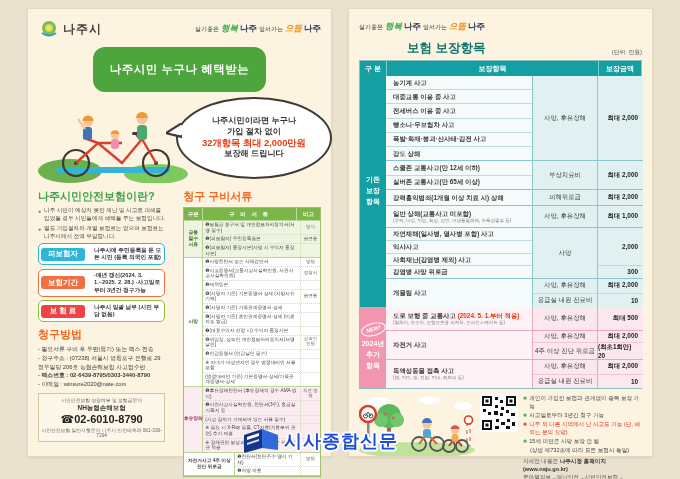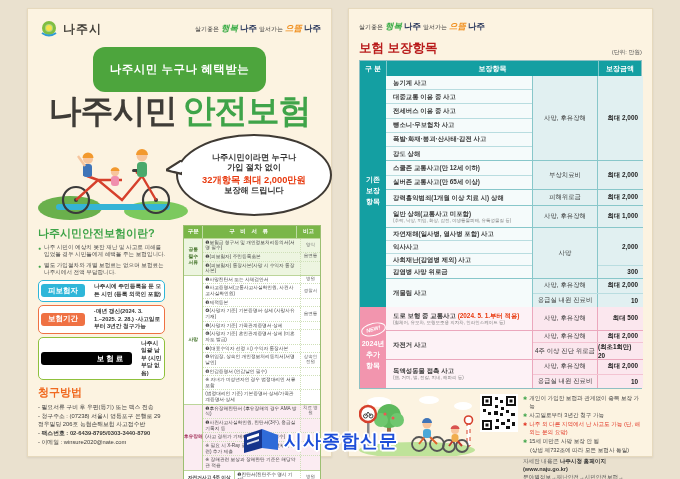--- a/index.html
+++ b/index.html
@@ -38,21 +38,21 @@
   .col-a{width:134px;} .col-b{width:145px;}
   .sec-h-green{font-size:11px;font-weight:900;color:#3fa449;margin:2px 0 3px 0;}
   .sec-h-orange{font-size:11px;font-weight:900;color:#f06a21;margin:5px 0 3px 0;}
   .ab{display:flex;gap:3px;font-size:5.6px;color:#4a4a4a;line-height:1.35;margin-bottom:3px;}
   .ab .dot{color:#3fa449;font-size:5px;line-height:1.6;}
   .irow{display:flex;align-items:center;border:1.2px solid #999;border-radius:5px;background:#fff;margin-bottom:3.5px;padding:2px;min-height:16px;}
   .chip{width:44px;min-height:13px;border-radius:3px;color:#fff;font-size:7.5px;font-weight:800;display:flex;align-items:center;justify-content:center;margin-right:9px;flex:none;}
   .itxt{flex:1;font-size:5.7px;color:#333;line-height:1.3;font-weight:600;}
   .r0{border-color:#2eb6d9;} .r0 .chip{background:#2eb6d9;}
   .r1{border-color:#ef7143;} .r1 .chip{background:#ef7143;}
-  .r2{border-color:#8fc13d;} .r2 .chip{background:#000000;padding-left:47px;}
+  .r2{border-color:#8fc13d;} .r2 .chip{background:#ef4444;}
   .r3{border-color:#2b4e9b;} .r3 .chip{background:#2b4e9b;}
   .cline{font-size:5.8px;color:#3a3a3a;line-height:1.5;}
   .cline.bold{font-weight:800;}
   .contact-box{border:1.5px solid #d8c49c;background:#fdf7ea;margin-top:4px;padding:3px 2px;text-align:center;}
   .cb1{font-size:4.8px;color:#666;} .cb2{font-size:6.5px;font-weight:800;color:#333;margin-top:1px;}
   .cbp{font-size:11px;font-weight:900;color:#222;} .cb3{font-size:4.8px;color:#666;margin-top:1px;}
 
   
   .dtable{border:1px solid #9cbf72;background:#fff;margin-top:1px;}
   .dhead{display:flex;background:#7ab648;color:#fff;font-weight:800;font-size:5.5px;text-align:center;align-items:stretch;}
@@ -66,21 +66,21 @@
   .g1{background:#edf5e0;} .g2{background:#fff;} .g3{background:#fbecf2;}
   .g3 .glabel{color:#a83c62;}
   .drows{flex:1;display:flex;flex-direction:column;}
   .drow{display:flex;border-top:1px dotted #cfe0b8;min-height:7.6px;align-items:stretch;}
   .drow:first-child{border-top:none;}
   .dt{flex:1;font-size:4.7px;color:#444;padding:1px 2px;line-height:1.2;display:flex;align-items:center;}
   .dn{width:19px;flex:none;font-size:4.5px;color:#666;text-align:center;border-left:1px dotted #cfe0b8;display:flex;align-items:center;justify-content:center;line-height:1.1;}
 
   
   .bt-headrow{display:flex;align-items:flex-end;justify-content:space-between;margin-top:7px;margin-bottom:3px;}
-  .bt-title{font-size:12.5px;font-weight:900;color:#b91c1c;}
+  .bt-title{font-size:12.5px;font-weight:900;color:#0f766e;margin-left:48px;}
   .bt-unit{font-size:5.8px;color:#555;}
   .btable{border:1px solid #8fc0c3;background:#fff;}
   .bhead{display:flex;background:#149fa2;color:#fff;font-size:7px;font-weight:800;height:15px;align-items:stretch;text-align:center;}
   .bhead>span{display:flex;align-items:center;justify-content:center;}
   .bhc1{width:26px;border-right:1px solid rgba(255,255,255,.45);}
   .bhc2{width:211px;border-right:1px solid rgba(255,255,255,.45);}
   .bhc3{flex:1;}
   .bgroup{display:flex;}
   .bside{width:26px;flex:none;display:flex;flex-direction:column;align-items:center;justify-content:center;color:#fff;font-weight:800;font-size:7px;text-align:center;word-break:keep-all;line-height:1.55;padding:2px;box-sizing:border-box;}
   .teal-bg{background:#149fa2;} .pink-bg{background:#f295ae;}
@@ -149,23 +149,20 @@
         <span class="slg-dark">나주</span>
         <span class="slg-sm">앞서가는</span>
         <span class="slg-orange">으뜸</span>
         <span class="slg-dark">나주</span>
       </div>
     </div>
 
     <div class="badge-wrap">
       <span class="badge">나주시민 누구나 혜택받는</span>
     </div>
-    <div class="big-title">
-      <span class="bt1">나주시민</span><span class="bt2">안전보험</span>
-    </div>
 
     <div class="hero">
       <svg width="150" height="88" viewBox="0 0 150 88">
         <ellipse cx="32" cy="76" rx="32" ry="12" fill="#6ab04c"></ellipse>
         <ellipse cx="118" cy="79" rx="32" ry="10" fill="#7cc95e"></ellipse>
         <rect x="18" y="72" width="114" height="6" rx="3" fill="#35b4d6"></rect>
         <circle cx="38" cy="68" r="13" fill="none" stroke="#3a3a3a" stroke-width="2.2"></circle>
         <circle cx="118" cy="68" r="13" fill="none" stroke="#3a3a3a" stroke-width="2.2"></circle>
         <circle cx="38" cy="68" r="2" fill="#3a3a3a"></circle>
           <circle cx="118" cy="68" r="2" fill="#3a3a3a"></circle>
@@ -220,23 +217,30 @@
           <span class="chip">보 험 료</span>
           <span class="itxt">나주시 일괄 납부 (시민 부담 없음)</span>
         </div>
 
         <div class="sec-h-orange">청구방법</div>
         <div class="cline">- 필요서류 구비 후 우편(등기) 또는 팩스 전송</div>
         <div class="cline">- 청구주소 : (07238) 서울시 영등포구 은행로 29 정우빌딩 206호 농협손해보험 사고접수반</div>
         <div class="cline bold">- 팩스번호 : 02-6439-8795/0303-3440-8790</div>
         <div class="cline">- 이메일 : winsure2020@nate.com</div>
 
+        <div class="contact-box">
+          <div class="cb1">시민안전보험 보장여부 및 보험금문의</div>
+          <div class="cb2">NH농협손해보험</div>
+          <div class="cbp">☎02-6010-8790</div>
+          <div class="cb3">시민안전보험 일반사항문의 나주시 안전대책과 061-339-7294</div>
+        </div>
       </div>
 
       <div class="col-b">
+        <div class="sec-h-orange" style="margin-top:2px;">청구 구비서류</div>
         <div class="dtable">
           <div class="dhead">
             <span class="dh1">구분</span>
             <span class="dh2">구 비 서 류</span>
             <span class="dh3">비고</span>
           </div>
           <div class="dgroup g1">
             <div class="glabel">공통 필수 서류</div>
             <div class="drows">
               <div class="drow">

